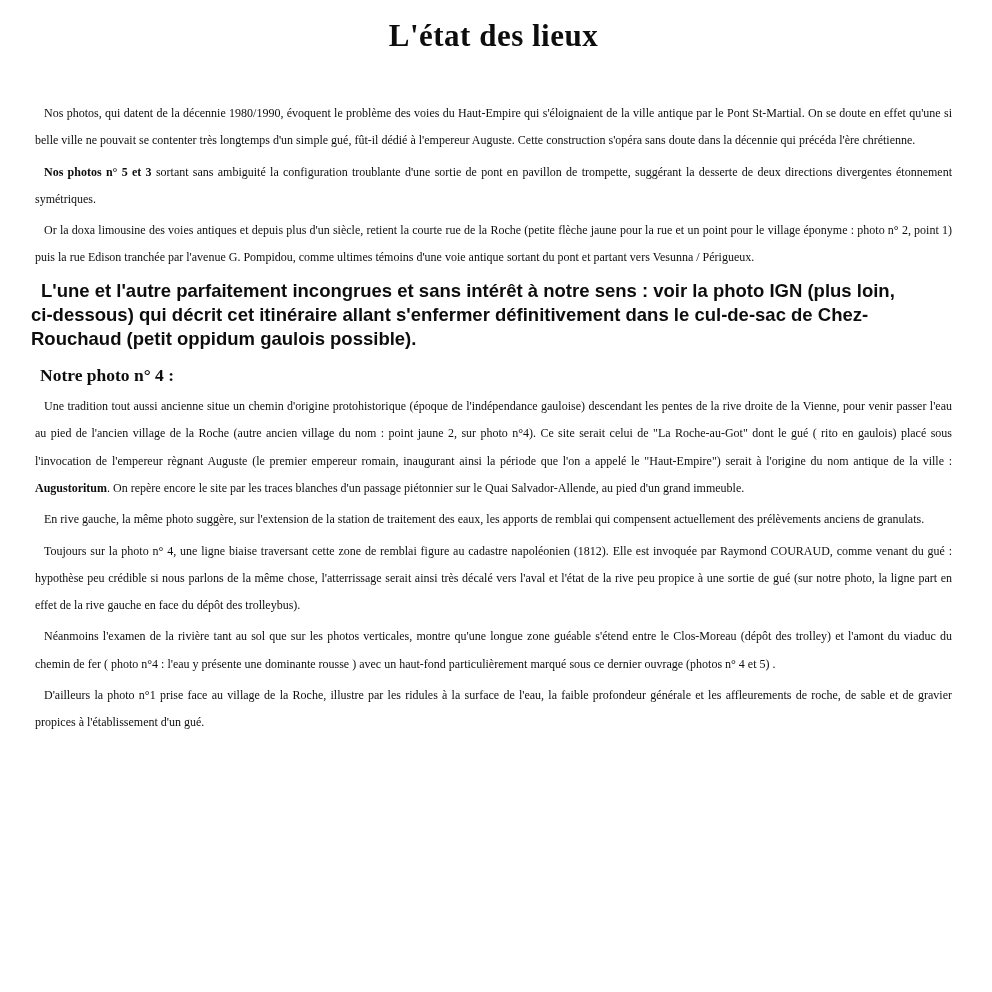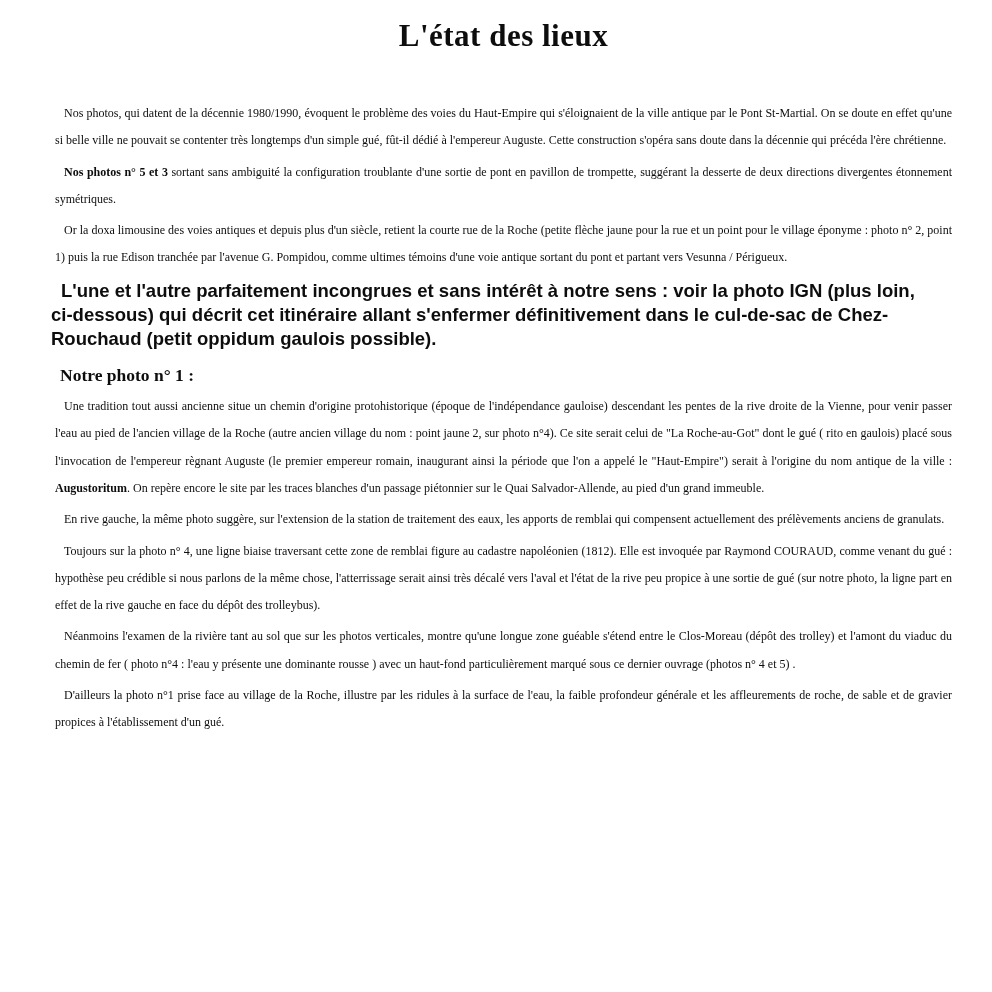--- a/index.html
+++ b/index.html
@@ -8,21 +8,21 @@
     padding: 0;
     background: #ffffff;
     color: #0d0d0d;
   }
   .page {
     position: relative;
     width: 992px;
     height: 960px;
     box-sizing: border-box;
     background: #ffffff;
-    padding: 16px 36px 20px 51px;
+    padding: 16px 36px 20px 31px;
     overflow: hidden;
     font-family: "Liberation Serif", serif;
   }
   h1.doc-title {
     margin: 2px 0 46px 0;
     text-align: center;
     font-family: "Liberation Serif", serif;
     font-size: 31px;
     font-weight: bold;
     letter-spacing: 0.5px;
@@ -79,21 +79,21 @@
 
   <p class="serif gap-blank">
     <span>Or la doxa limousine des voies antiques et depuis plus d'un siècle, retient la courte rue de la Roche (petite flèche jaune pour la rue et un point pour le village éponyme : photo n° 2, point 1) puis la rue Edison tranchée par l'avenue G. Pompidou, comme ultimes témoins d'une voie antique sortant du pont et partant vers Vesunna / Périgueux.</span>
   </p>
 
   <p class="sansb">
     <span>L'une et l'autre parfaitement incongrues et sans intérêt à notre sens : voir la photo IGN (plus loin, ci-dessous) qui décrit cet itinéraire allant s'enfermer définitivement dans le cul-de-sac de Chez-Rouchaud (petit oppidum gaulois possible).</span>
   </p>
 
   <p class="heading">
-    <span>Notre photo n° 1 :</span>
+    <span>Notre photo n° 4 :</span>
   </p>
 
   <p class="serif indent-lg">
     <span>Une tradition tout aussi ancienne situe un chemin d'origine protohistorique (époque de l'indépendance gauloise) descendant les pentes de la rive droite de la Vienne, pour venir passer l'eau au pied de l'ancien village de la Roche (autre ancien village du nom : point jaune 2, sur photo n°4). Ce site serait celui de "La Roche-au-Got" dont le  gué ( rito en gaulois) placé sous l'invocation de l'empereur règnant Auguste (le premier empereur romain, inaugurant ainsi la période que l'on a appelé le "Haut-Empire") serait à l'origine du nom antique de la ville : </span><span class="i">Augustoritum</span><span>. On repère encore le site par les traces blanches d'un passage piétonnier sur le Quai Salvador-Allende, au pied d'un grand immeuble.</span>
   </p>
 
   <p class="serif gap-med">
     <span>En rive gauche, la même photo suggère, sur l'extension de la station de traitement des eaux, les apports de remblai qui compensent actuellement des prélèvements anciens de granulats.</span>
   </p>
 

